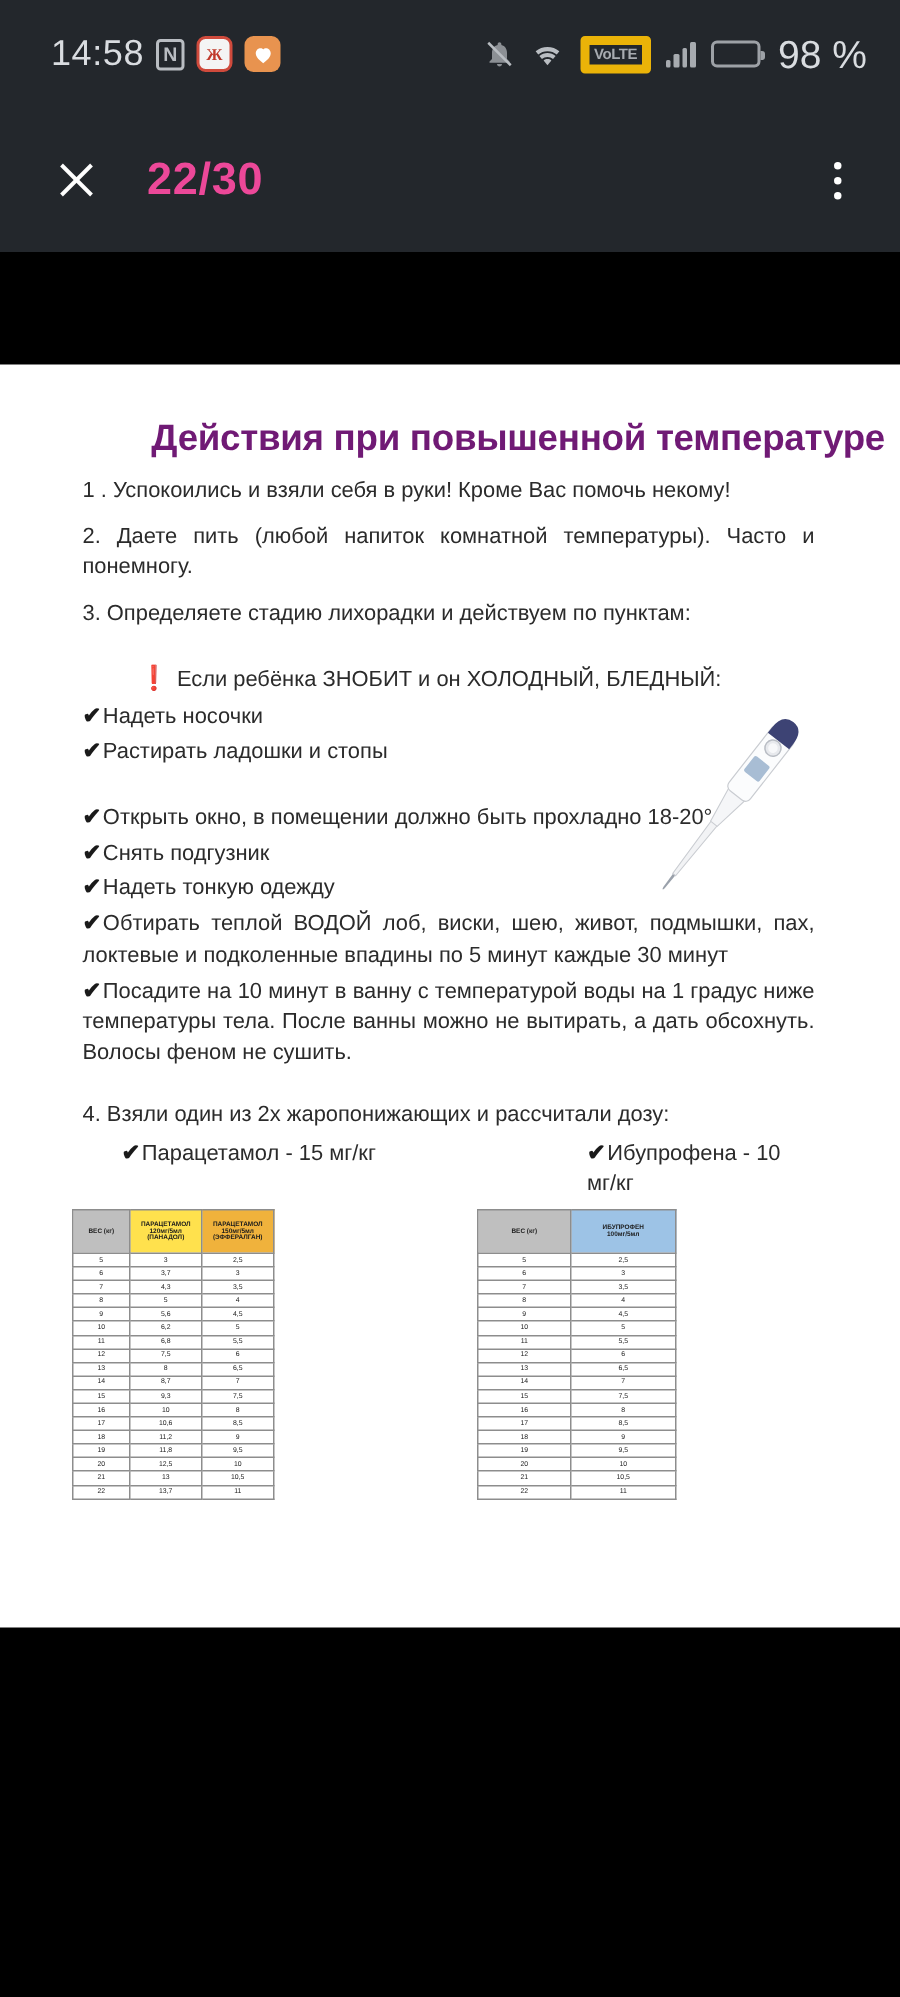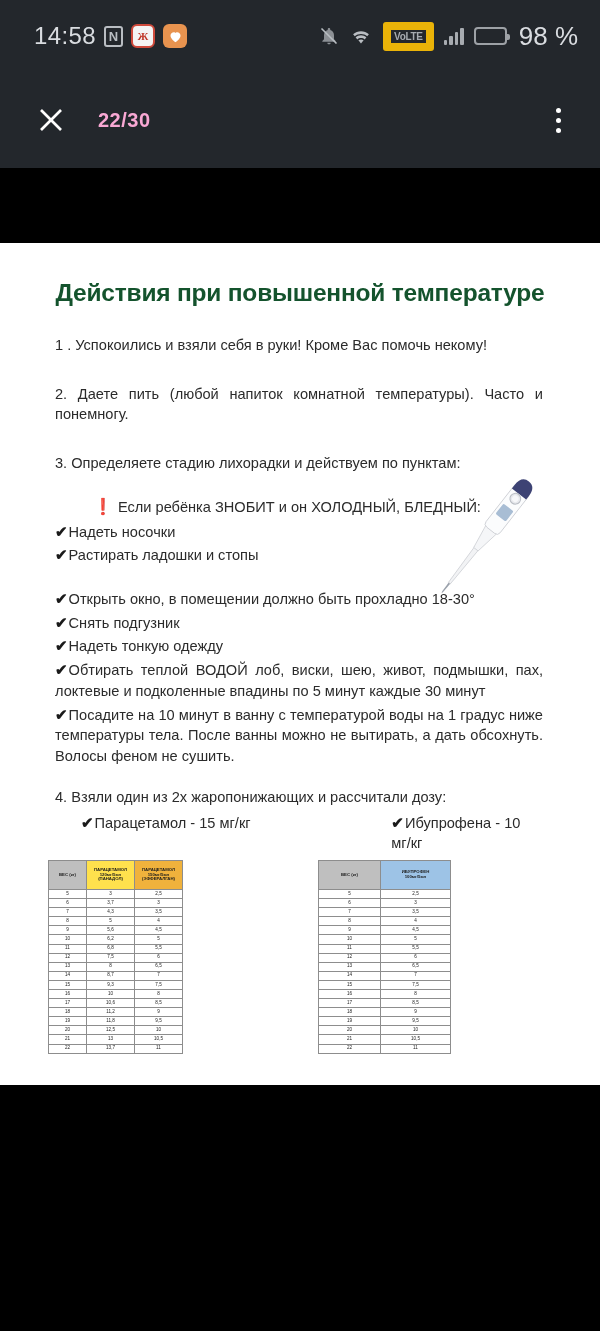--- a/index.html
+++ b/index.html
@@ -74,21 +74,21 @@
     color: #fff;
     font-size: 14px;
   }
   .bell-mute {
     position: relative;
     width: 20px; height: 22px;
   }
   .bell-mute svg { display: block; }
   .wifi-ic svg { display: block; }
   .volte-ic {
-    border: 8px solid #eab308;
+    border: 6px solid #eab308;
     border-radius: 3px;
     padding: 1px 3px;
     font-size: 10px;
     font-weight: bold;
     color: #a7abb0;
     letter-spacing: -0.3px;
     line-height: 1.1;
   }
   .signal-ic { display: flex; align-items: flex-end; gap: 2px; height: 18px; }
   .signal-ic i {
@@ -140,22 +140,22 @@
     align-items: center;
     box-sizing: border-box;
     padding: 0 24px 0 28px;
   }
   .close-btn {
     width: 46px; height: 46px;
     display: flex; align-items: center; justify-content: center;
     cursor: pointer;
   }
   .page-counter {
-    color: #f9a8d4;
-    font-size: 20px;
+    color: #ec4899;
+    font-size: 30px;
     font-weight: bold;
     margin-left: 24px;
     letter-spacing: 0.5px;
   }
   .menu-btn {
     margin-left: auto;
     width: 36px; height: 46px;
     display: flex; flex-direction: column;
     align-items: center; justify-content: center;
     gap: 5px;
@@ -182,36 +182,36 @@
     position: absolute;
     top: 243px; left: 0;
     width: 600px;
     height: 842px;
     background: #ffffff;
     box-sizing: border-box;
     padding: 0;
     overflow: hidden;
   }
   .doc-title {
-    color: #14532d;
+    color: #701a75;
     font-size: 24.5px;
     font-weight: bold;
-    text-align: center;
+    text-align: right;
     margin: 36px 10px 0 10px;
     letter-spacing: -0.2px;
     white-space: nowrap;
   }
   .body-area {
     padding: 0 57px 0 55px;
     color: #2b2b2b;
     font-size: 14.6px;
     line-height: 1.42;
   }
   .para {
-    margin-top: 28px;
+    margin-top: 10px;
     text-align: justify;
   }
   .para.nojust { text-align: left; }
 
   .group { margin-top: 22px; }
   .alert-line {
     margin-top: 0;
     margin-bottom: 2px;
     padding-left: 6px;
     margin-left: 32px;
@@ -394,21 +394,21 @@
       <div class="check-line">
         <span class="chk">✔</span><span>Надеть носочки</span>
       </div>
       <div class="check-line">
         <span class="chk">✔</span><span>Растирать ладошки и стопы</span>
       </div>
     </div>
 
     <div class="group">
       <div class="check-line">
-        <span class="chk">✔</span><span>Открыть окно, в помещении должно быть прохладно 18-30°</span>
+        <span class="chk">✔</span><span>Открыть окно, в помещении должно быть прохладно 18-20°</span>
       </div>
       <div class="check-line">
         <span class="chk">✔</span><span>Снять подгузник</span>
       </div>
       <div class="check-line">
         <span class="chk">✔</span><span>Надеть тонкую одежду</span>
       </div>
       <div class="check-line">
         <span class="chk">✔</span><span>Обтирать теплой ВОДОЙ лоб, виски, шею, живот, подмышки, пах, локтевые и подколенные впадины по 5 минут каждые 30 минут</span>
       </div>

